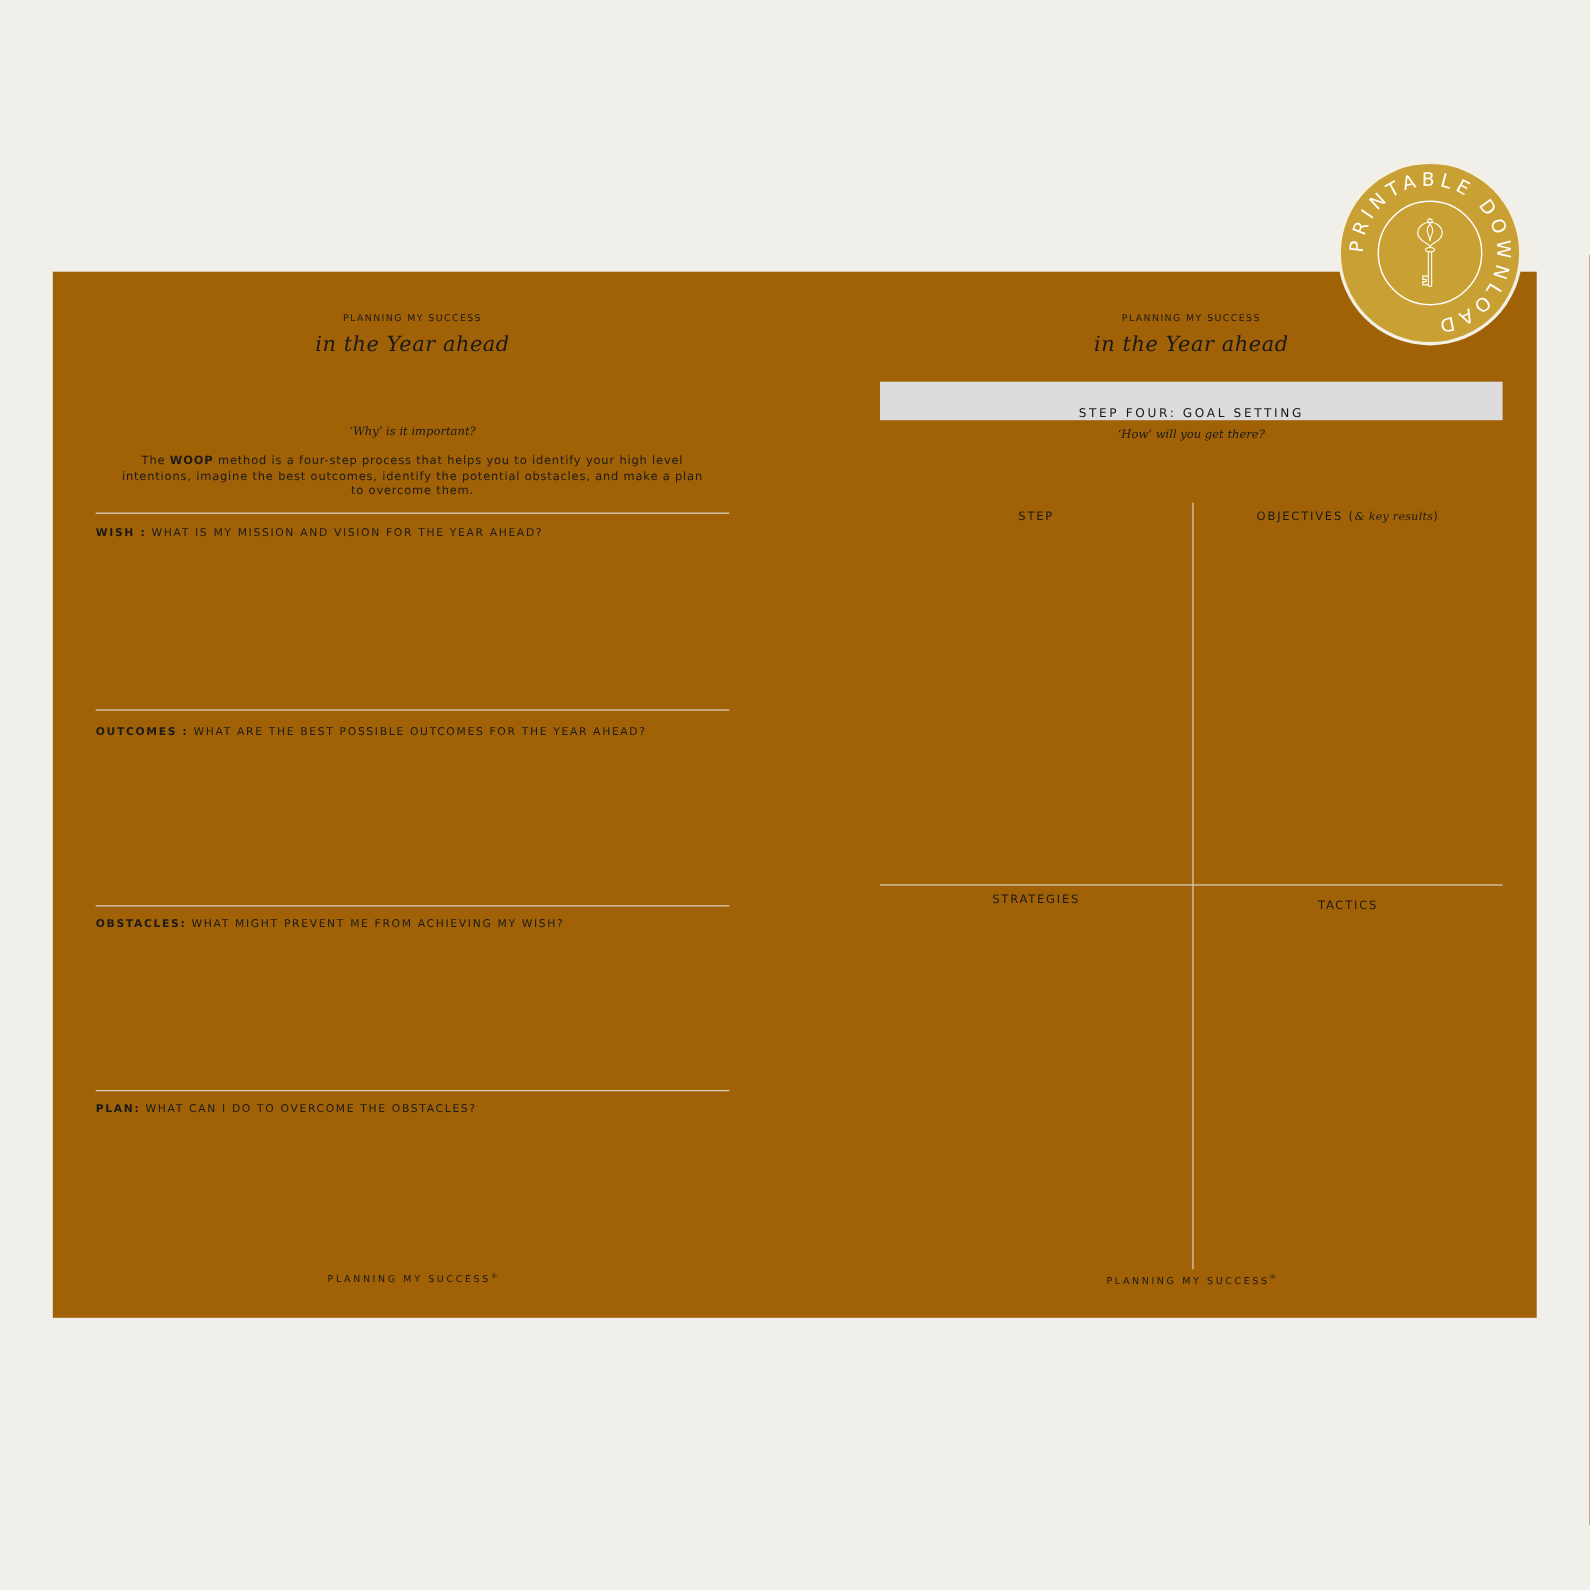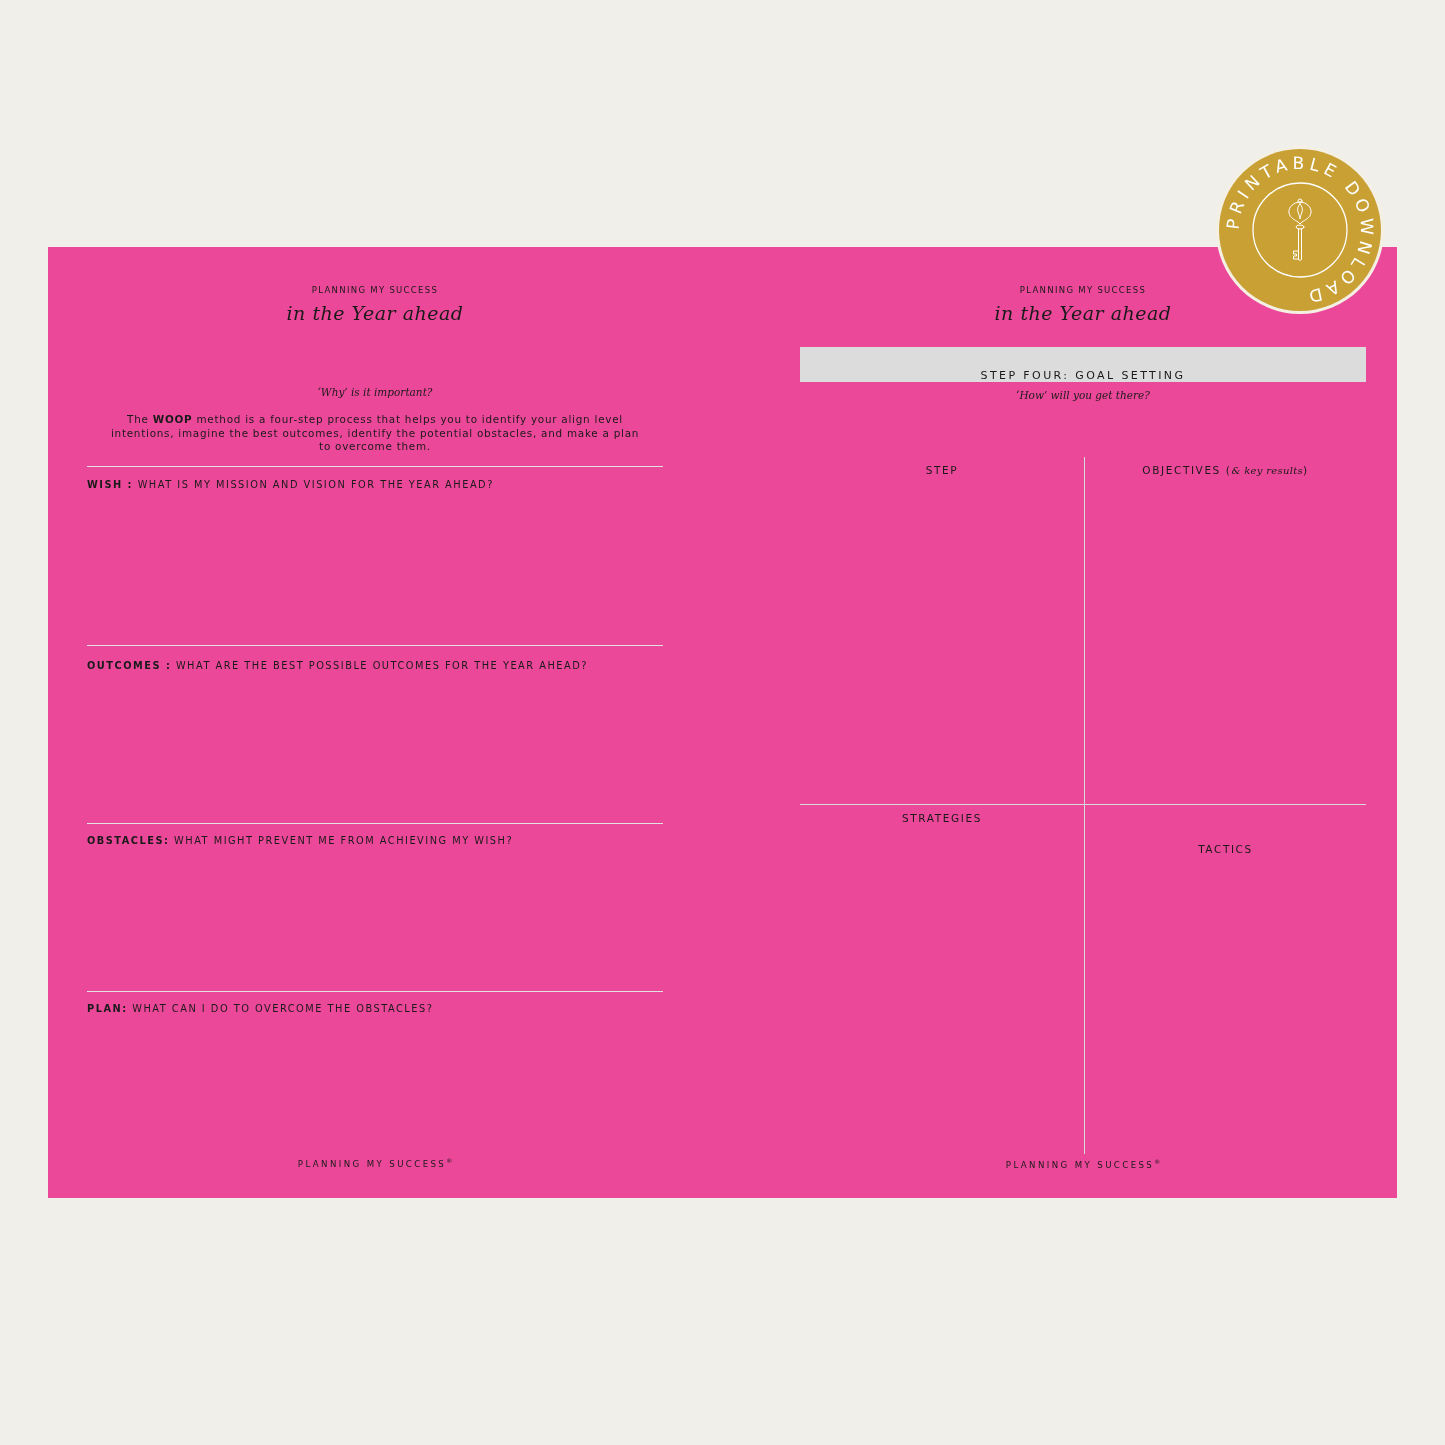--- a/index.html
+++ b/index.html
@@ -8,21 +8,21 @@
     background: #f0efea;
     position: relative;
     overflow: hidden;
     font-family: "DejaVu Sans", sans-serif;
     color: #1a1a1a;
   }
   .sheet {
     position: absolute;
     left: 48px; top: 247px;
     width: 1349px; height: 951px;
-    background: #ec4899;
+    background: #a16207;
   }
   .page { position: absolute; top: 0; height: 951px; }
   .page.left { left: 39px; width: 576px; }
   .page.right { left: 752px; width: 566px; }
 
   .kicker {
     position: absolute; left: 0; right: 0; top: 38px;
     text-align: center; font-size: 8.5px; letter-spacing: 1.3px;
   }
   .script {
@@ -86,21 +86,21 @@
 </head>
 <body>
 
 <div class="sheet">
 
   <div class="page left">
     <div class="kicker">PLANNING MY SUCCESS</div>
     <div class="script">in the Year ahead</div>
     <div class="subq">‘Why’ is it important?</div>
     <div class="intro">
-      <div><span>The </span><b>WOOP</b><span> method is a four-step process that helps you to identify your align level</span></div>
+      <div><span>The </span><b>WOOP</b><span> method is a four-step process that helps you to identify your high level</span></div>
       <div>intentions, imagine the best outcomes, identify the potential obstacles, and make a plan</div>
       <div>to overcome them.</div>
     </div>
 
     <div class="rule" style="top:219px"></div>
     <div class="prompt" style="top:232px"><b>WISH :</b> <span>WHAT IS MY MISSION AND VISION FOR THE YEAR AHEAD?</span></div>
     <div style="position:absolute;left:0;right:0;top:250px;height:145px"></div>
 
     <div class="rule" style="top:398px"></div>
     <div class="prompt" style="top:413px"><b>OUTCOMES  :</b> <span>WHAT ARE THE BEST POSSIBLE OUTCOMES FOR THE YEAR AHEAD?</span></div>
@@ -130,21 +130,21 @@
 
     <div class="qlabel" style="left:0;width:284px;top:217px">STEP</div>
     <div style="position:absolute;left:0;width:284px;top:235px;height:318px"></div>
 
     <div class="qlabel" style="left:285px;width:281px;top:217px"><span>OBJECTIVES (</span><span class="scr">&amp; key results</span><span>)</span></div>
     <div style="position:absolute;left:285px;width:281px;top:235px;height:318px"></div>
 
     <div class="qlabel" style="left:0;width:284px;top:565px">STRATEGIES</div>
     <div style="position:absolute;left:0;width:284px;top:583px;height:320px"></div>
 
-    <div class="qlabel" style="left:285px;width:281px;top:596px">TACTICS</div>
+    <div class="qlabel" style="left:285px;width:281px;top:570px">TACTICS</div>
     <div style="position:absolute;left:285px;width:281px;top:583px;height:320px"></div>
 
     <div class="footer" style="top:911px"><span>PLANNING MY SUCCESS</span><sup>®</sup></div>
   </div>
 </div>
 
 <div class="badge">
   <svg width="168" height="168" viewBox="0 0 168 168">
     <defs>
       <path id="ring" d="M84,84 m-61,0 a61,61 0 1,1 122,0 a61,61 0 1,1 -122,0"></path>

